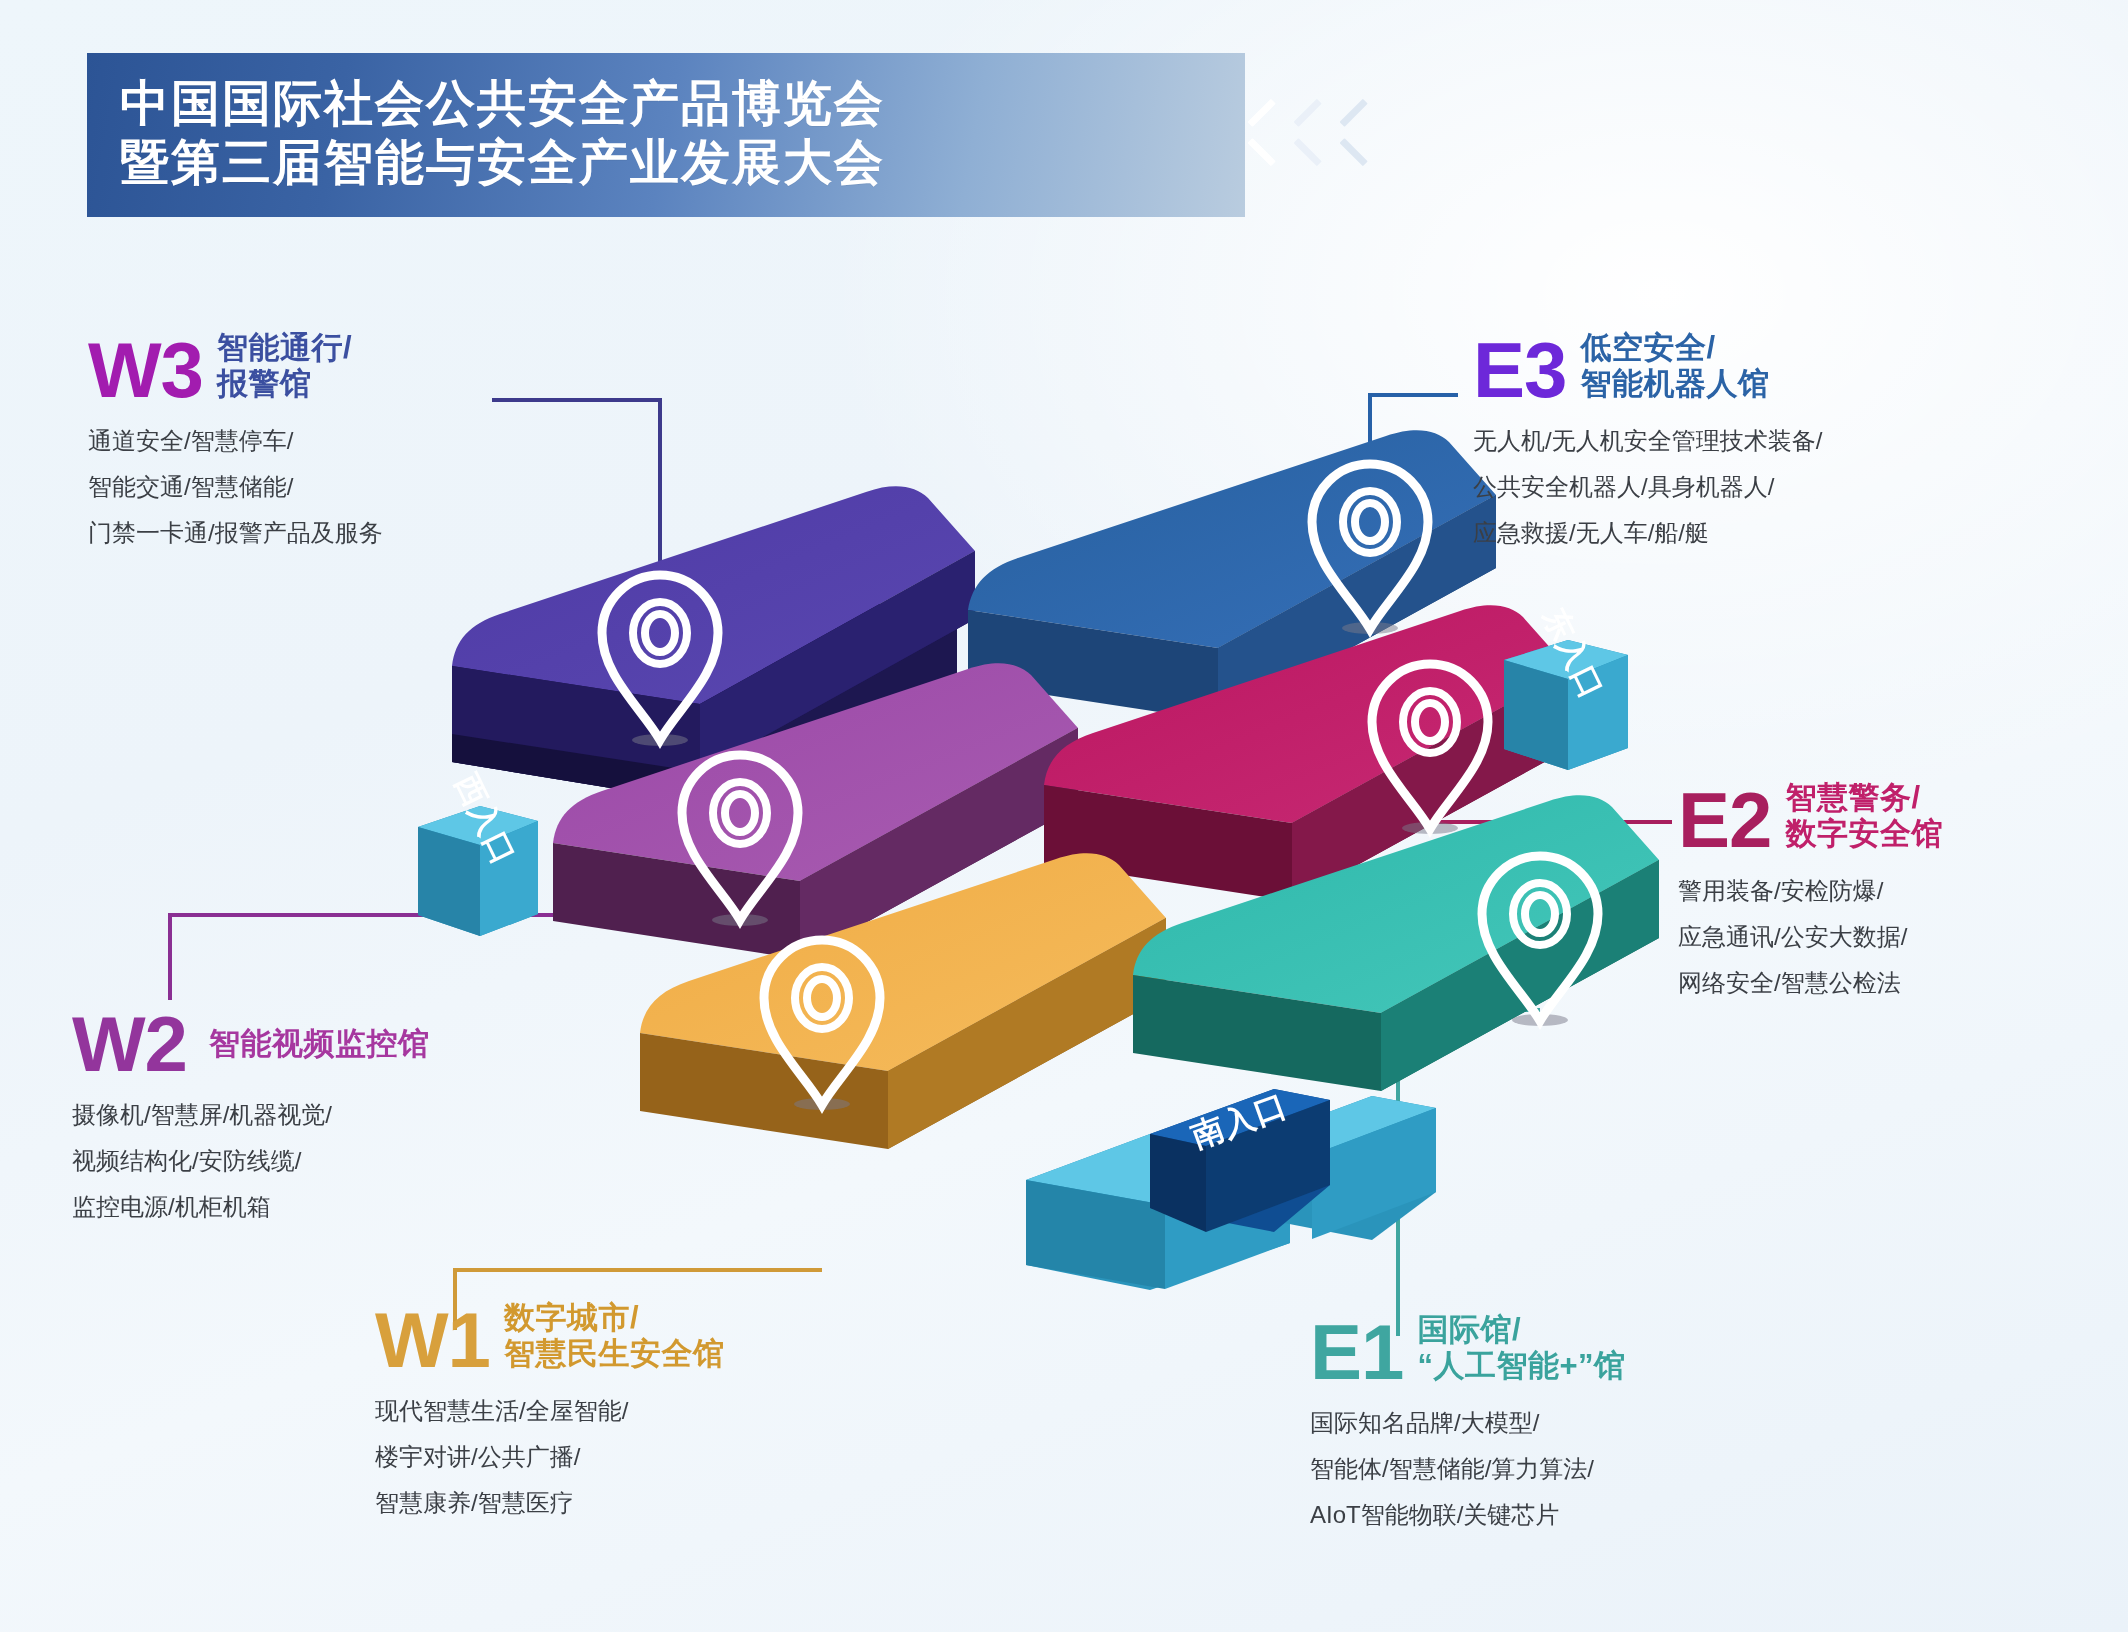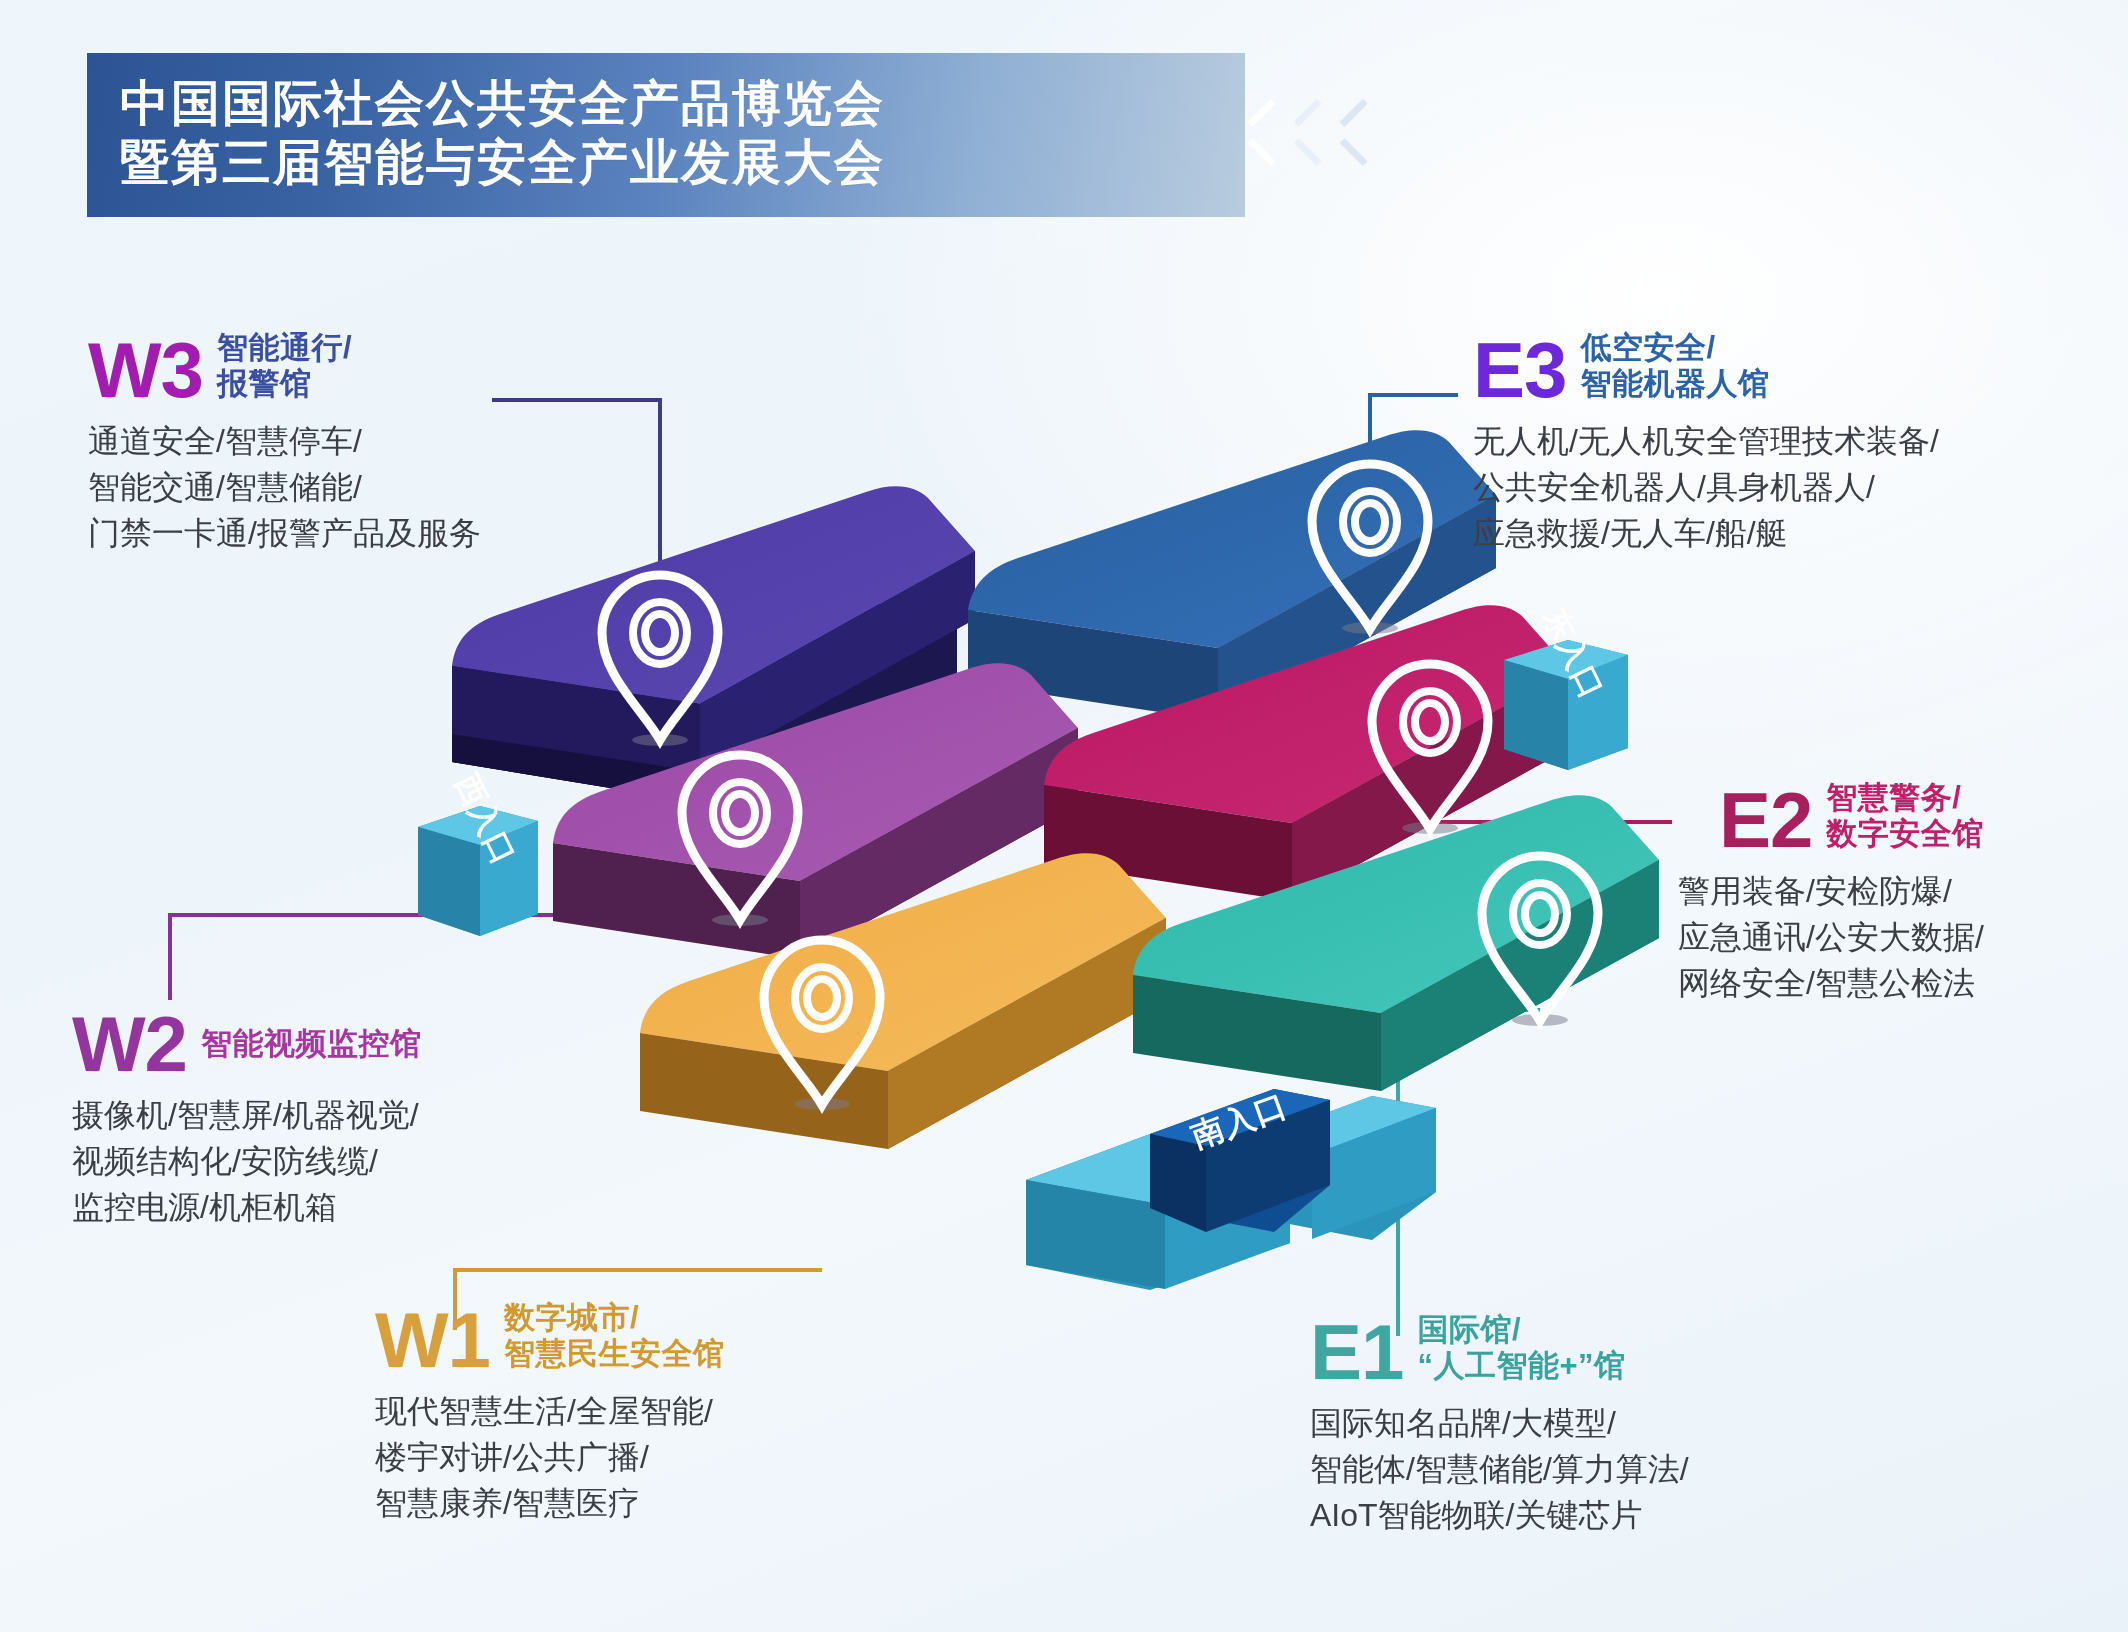--- a/index.html
+++ b/index.html
@@ -51,36 +51,36 @@
   .cal-head{display:flex;align-items:flex-end;gap:14px;}
   .cal-code{
     font-size:78px;font-weight:700;line-height:.84;letter-spacing:-1px;
   }
   .cal-hall{
     font-size:31px;font-weight:700;line-height:36px;letter-spacing:.5px;
     padding-bottom:2px;
   }
   .cal-hall span{display:block;white-space:nowrap;}
   .cal-desc{
-    margin-top:14px;color:#3b3f45;font-size:32px;line-height:46px;font-weight:400;
+    margin-top:14px;color:#3b3f45;font-size:24px;line-height:46px;font-weight:400;
   }
   .cal-desc span{display:block;white-space:nowrap;}
 
   
   .cal-right .cal-head{justify-content:flex-end;}
   .cal-right .cal-desc{text-align:left;}
 
   
   #c-w3{left:88px;top:330px;}
   #c-w3 .cal-code{color:#a21caf;}
   #c-w3 .cal-hall{color:#3b4fa0;}
 
   #c-w2{left:72px;top:1012px;}
   #c-w2 .cal-code{color:#93359c;}
-  #c-w2 .cal-hall{color:#a6379f;}
+  #c-w2 .cal-hall{color:#a6379f;margin-left:8px;}
   #c-w2 .cal-head{align-items:center;}
 
   #c-w1{left:375px;top:1300px;}
   #c-w1 .cal-code{color:#d8a03c;}
   #c-w1 .cal-hall{color:#d2992f;}
 
   #c-e3{left:1473px;top:330px;}
   #c-e3 .cal-code{color:#6d28d9;}
   #c-e3 .cal-hall{color:#2b63a6;}
 

